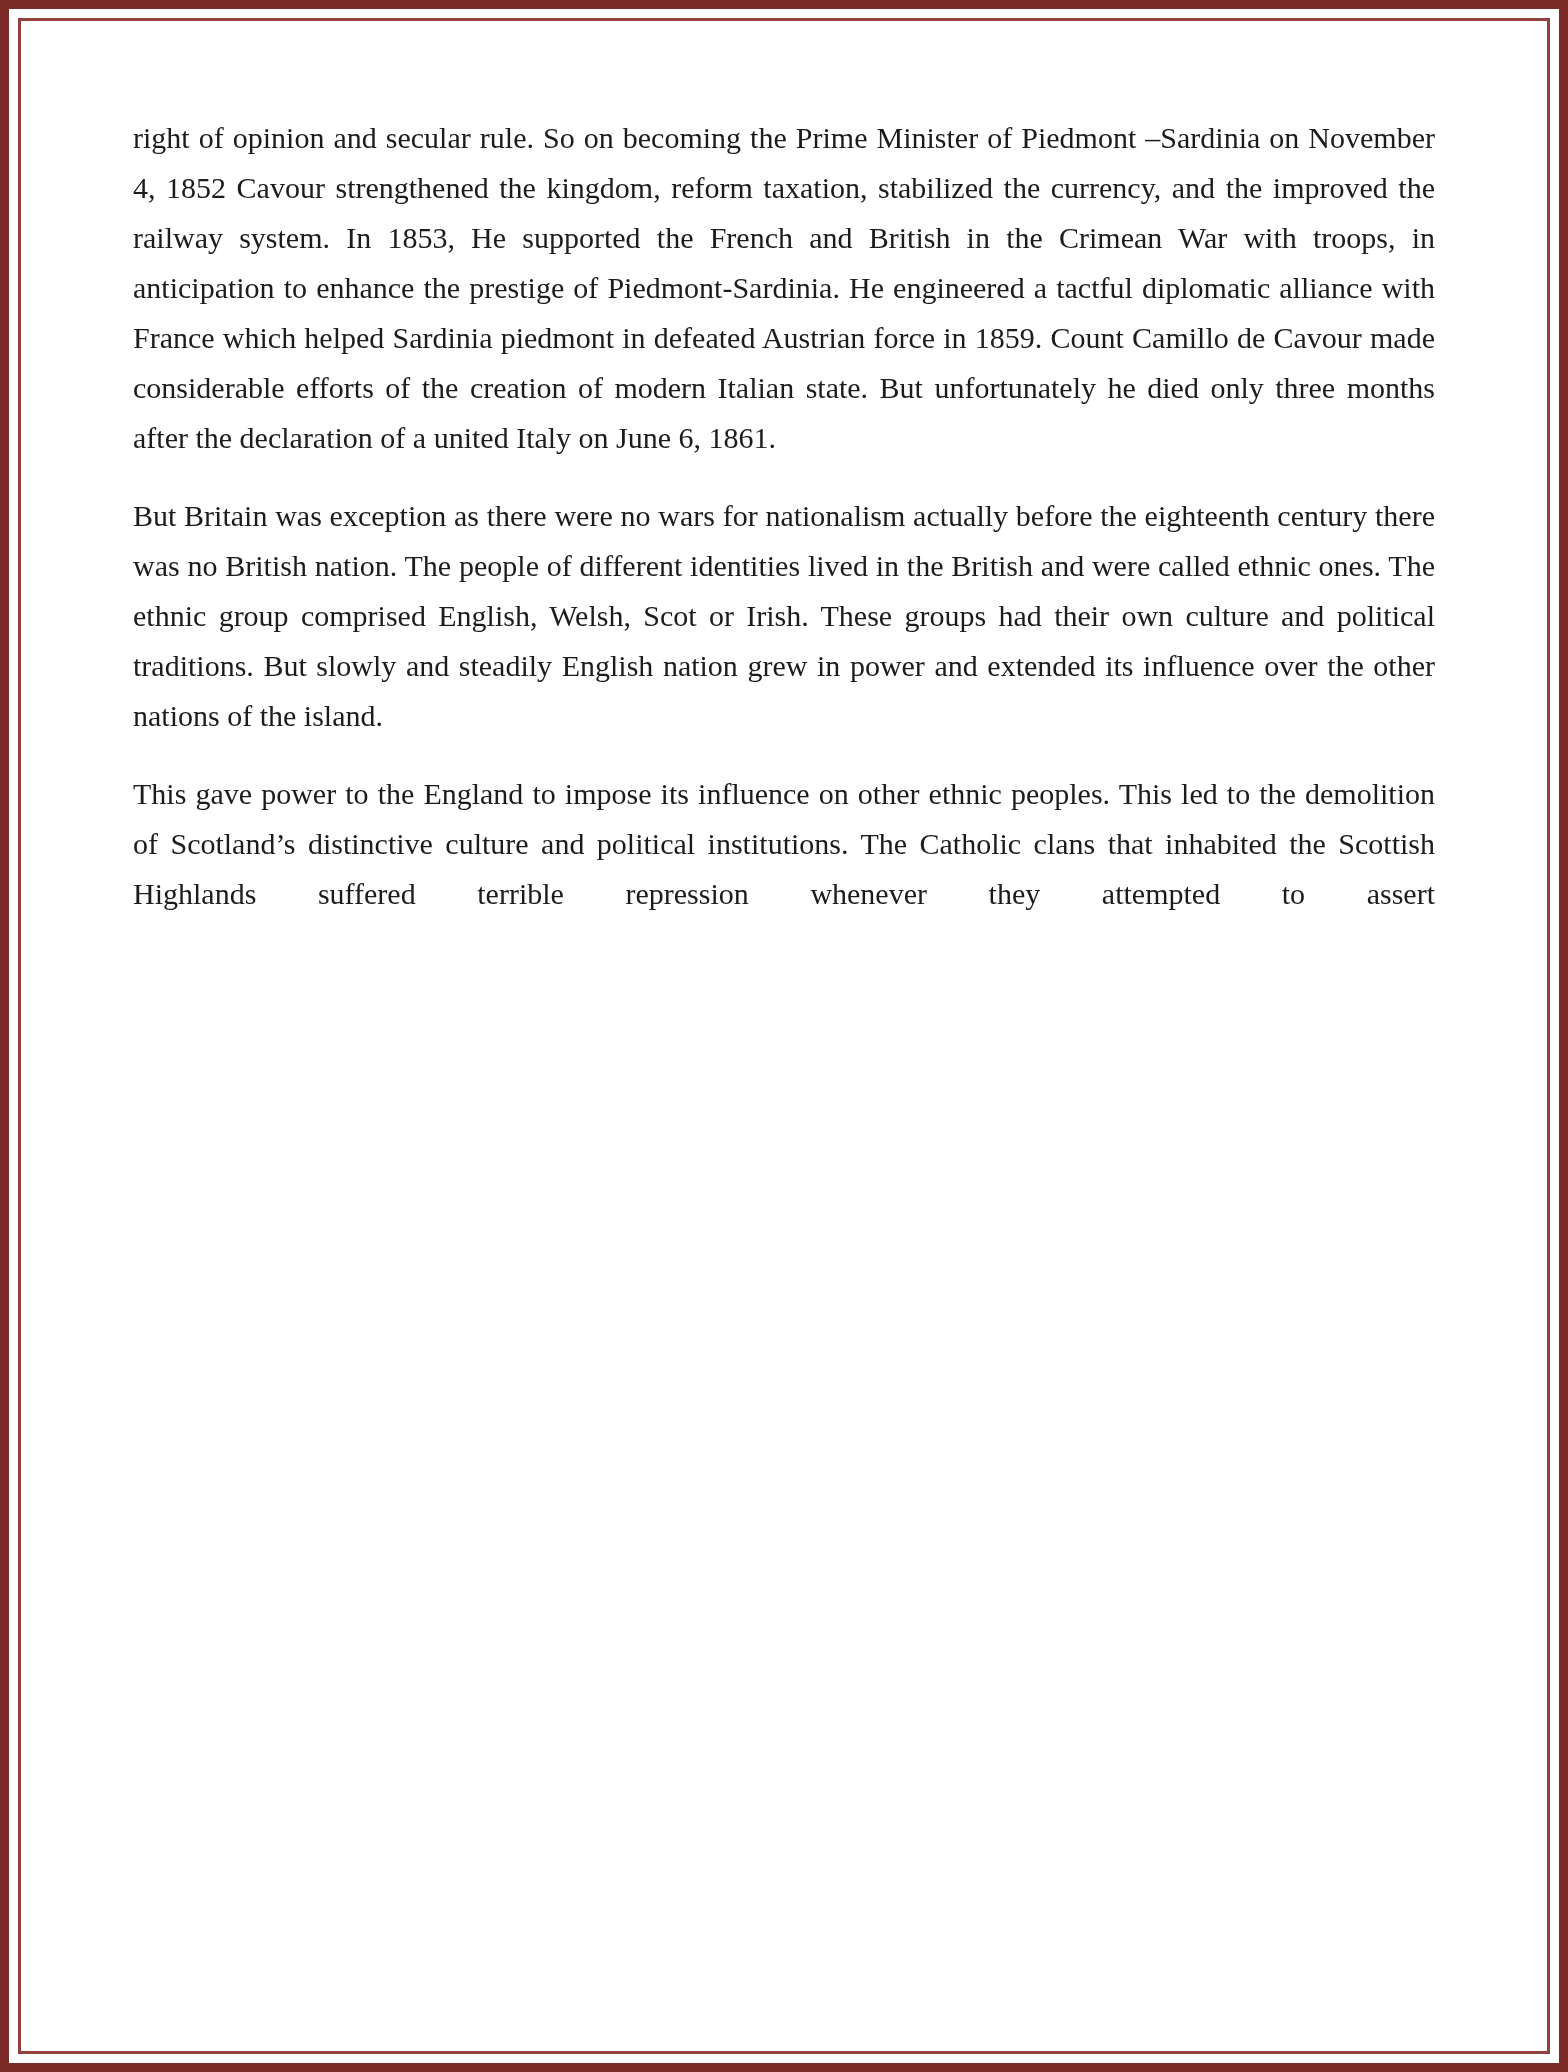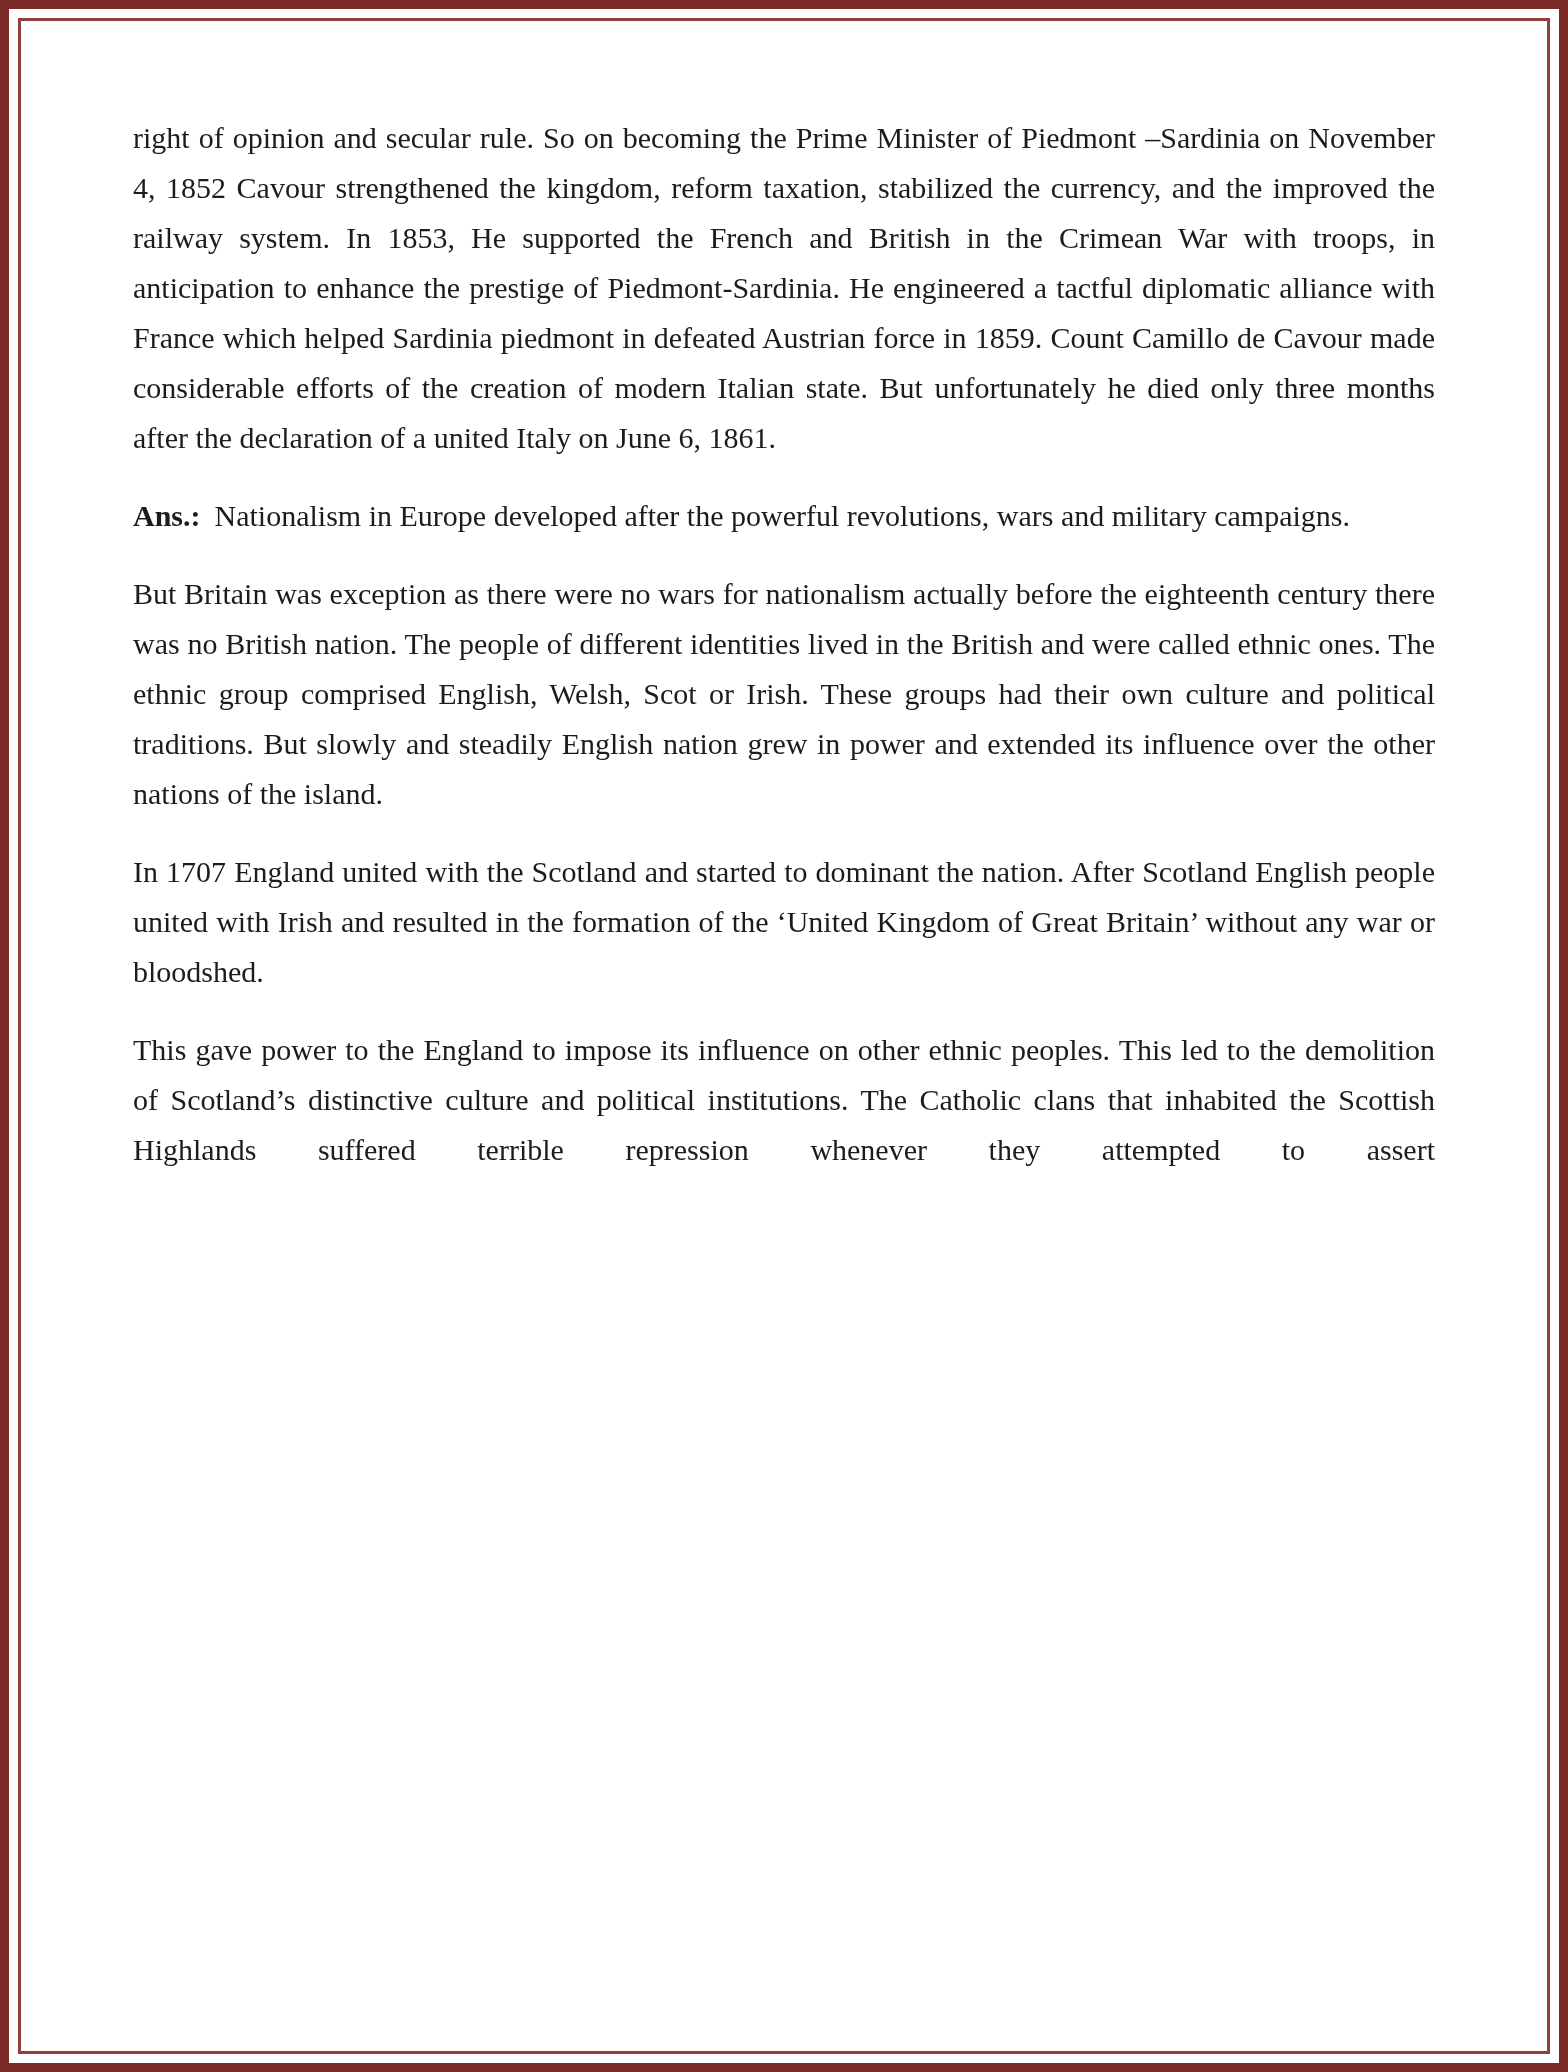--- a/index.html
+++ b/index.html
@@ -52,31 +52,25 @@
 
 <div class="page">
   <div class="inner-frame">
     <div class="doc-text">
 
       <p class="para">
         <span>right of opinion and secular rule. So on becoming the Prime Minister of Piedmont –Sardinia on November 4, 1852 Cavour strengthened the kingdom, reform taxation, stabilized the currency, and the improved the railway system. In 1853, He supported the French and British in the Crimean War with troops, in anticipation to enhance the prestige of Piedmont-Sardinia. He engineered a tactful diplomatic alliance with France which helped Sardinia piedmont in defeated Austrian force in 1859. Count Camillo de Cavour made considerable efforts of the creation of modern Italian state. But unfortunately he died only three months after the declaration of a united Italy on June 6, 1861.</span>
       </p>
 
 
-      <p class="para">
-        <span class="ans-label">Ans.:</span><span>Nationalism in Europe developed after the powerful revolutions, wars and military campaigns.</span>
-      </p>
 
       <p class="para">
         <span>But Britain was exception as there were no wars for nationalism actually before the eighteenth century there was no British nation. The people of different identities lived in the British and were called ethnic ones. The ethnic group comprised English, Welsh, Scot or Irish. These groups had their own culture and political traditions. But slowly and steadily English nation grew in power and extended its influence over the other nations of the island.</span>
       </p>
 
-      <p class="para">
-        <span>In 1707 England united with the Scotland and started to dominant the nation. After Scotland English people united with Irish and resulted in the formation of the ‘United Kingdom of Great Britain’ without any war or bloodshed.</span>
-      </p>
 
       <p class="para fill-last">
         <span>This gave power to the England to impose its influence on other ethnic peoples. This led to the demolition of Scotland’s distinctive culture and political institutions. The Catholic clans that inhabited the Scottish Highlands suffered terrible repression whenever they attempted to assert</span>
       </p>
 
     </div>
   </div>
 </div>
 
 </body></html>

